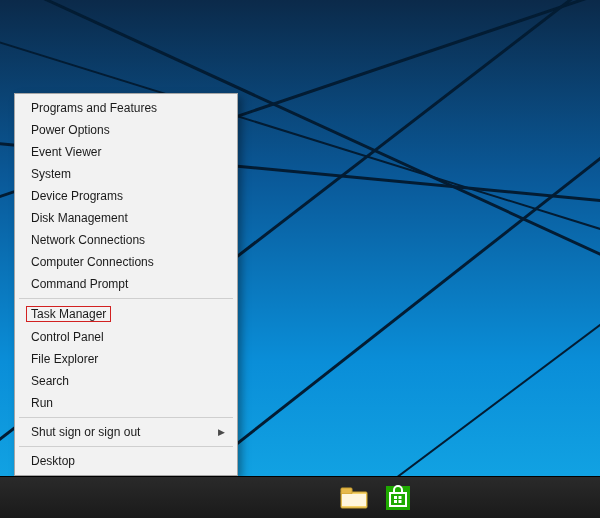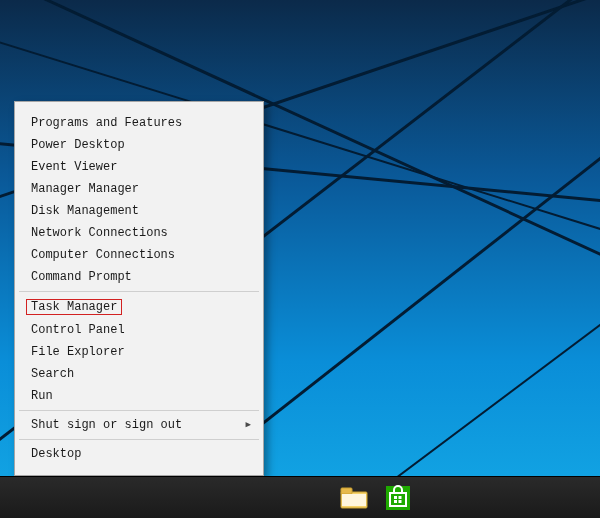--- a/index.html
+++ b/index.html
@@ -34,28 +34,27 @@
       gap: 8px;
     }
     .task-icon {
       width: 36px; height: 28px;
       display: flex; align-items: center; justify-content: center;
     }
     .context-menu {
       position: absolute;
       left: 14px;
       bottom: 42px;
-      width: 250px;
+      width: 224px;
       background: #f2f2f2;
       border: 1px solid #a6a6a6;
       box-shadow: 4px 4px 8px rgba(0,0,0,.35);
-      padding: 10px 2px;
+      padding: 3px 2px;
       font-size: 12px;
       color: #1a1a1a;
-      font-family: Liberation Mono, monospace;
     }
     .menu-item {
       padding: 4px 14px 4px 14px;
       line-height: 14px;
       cursor: default;
       display: flex;
       align-items: center;
       justify-content: space-between;
       white-space: nowrap;
     }
@@ -89,27 +88,30 @@
     <path d="M 140 520 L 700 80" stroke="#031c33" stroke-width="3" fill="none"></path>
     <path d="M 340 520 L 700 250" stroke="#031c33" stroke-width="2" fill="none"></path>
   </svg>
 </div>
 
 <div class="context-menu" id="context-menu">
     <div class="menu-item">
       <span class="label-wrap"><span>Programs and Features</span></span>
     </div>
     <div class="menu-item">
-      <span class="label-wrap"><span>Power Desktop</span></span>
+      <span class="label-wrap"><span>Power Options</span></span>
     </div>
     <div class="menu-item">
       <span class="label-wrap"><span>Event Viewer</span></span>
     </div>
     <div class="menu-item">
-      <span class="label-wrap"><span>Manager Manager</span></span>
+      <span class="label-wrap"><span>System</span></span>
+    </div>
+    <div class="menu-item">
+      <span class="label-wrap"><span>Device Programs</span></span>
     </div>
     <div class="menu-item">
       <span class="label-wrap"><span>Disk Management</span></span>
     </div>
     <div class="menu-item">
       <span class="label-wrap"><span>Network Connections</span></span>
     </div>
     <div class="menu-item">
       <span class="label-wrap"><span>Computer Connections</span></span>
     </div>

